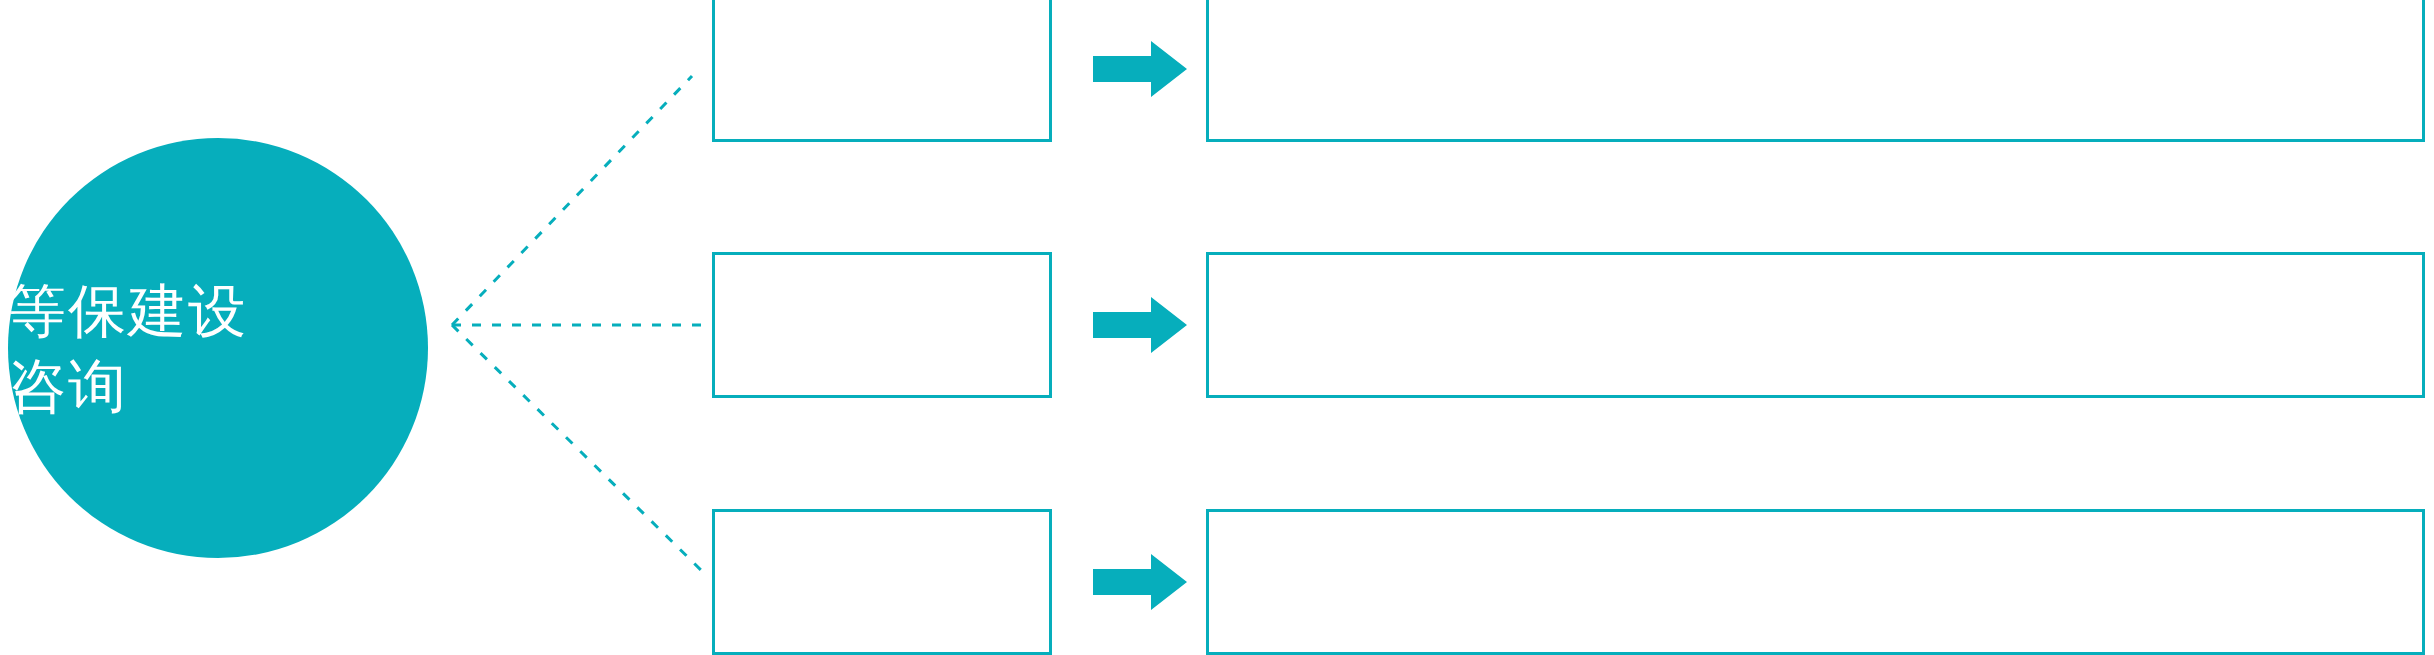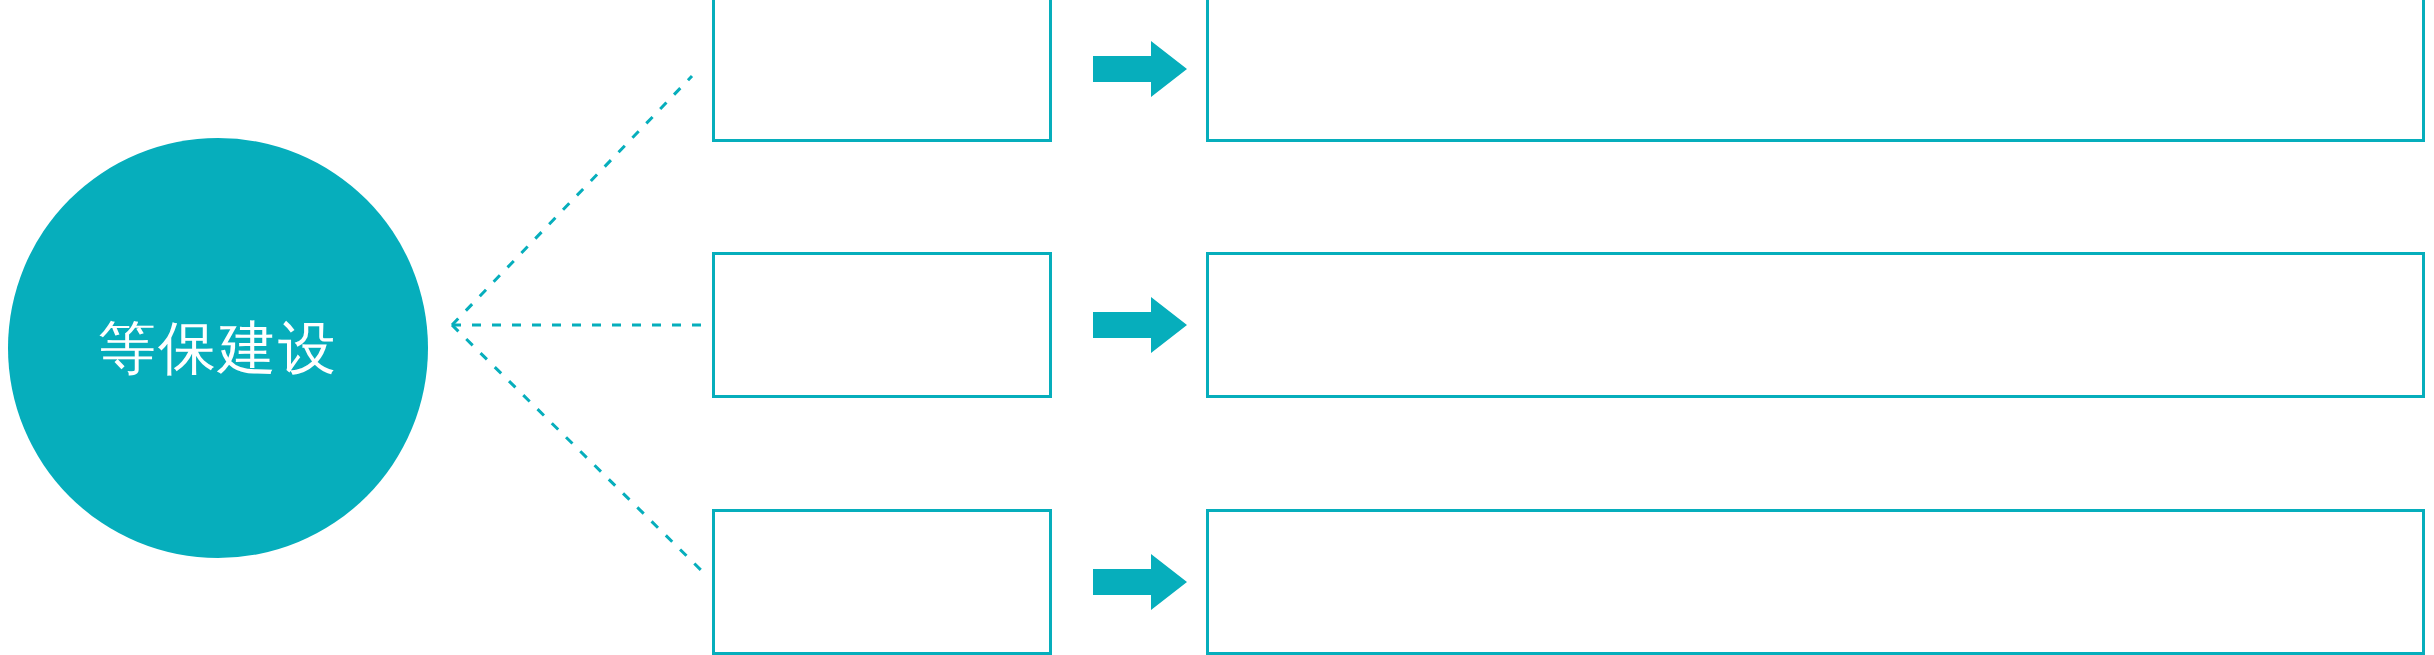--- a/index.html
+++ b/index.html
@@ -22,21 +22,21 @@
   .hub {
     position: absolute;
     left: 8px;
     top: 138px;
     width: 420px;
     height: 420px;
     border-radius: 50%;
     background: #06AEBC;
     display: flex;
     flex-direction: column;
-    align-items: center;
+    align-items: flex-start;
     justify-content: center;
     box-sizing: border-box;
   }
   .hub-line {
     color: #ffffff;
     font-size: 58px;
     line-height: 1.30;
     letter-spacing: 2px;
     font-weight: 400;
     white-space: nowrap;
@@ -114,20 +114,21 @@
   }
   .empty-text { white-space: pre-wrap; }
 </style>
 </head>
 <body>
 
 <div id="canvas">
 
   <div class="hub">
     <div class="hub-line">等保建设</div>
+    <div class="hub-line">咨询</div>
   </div>
 
   <svg id="connectors" viewBox="0 0 2434 655" xmlns="http://www.w3.org/2000/svg">
     <g stroke="#06AEBC" stroke-width="3" fill="none" stroke-linecap="butt">
       <line x1="452" y1="325" x2="692" y2="76" stroke-dasharray="9 11"></line>
       <line x1="452" y1="325" x2="705" y2="325" stroke-dasharray="9 11"></line>
       <line x1="452" y1="325" x2="705" y2="574" stroke-dasharray="9 11"></line>
     </g>
   </svg>
 

